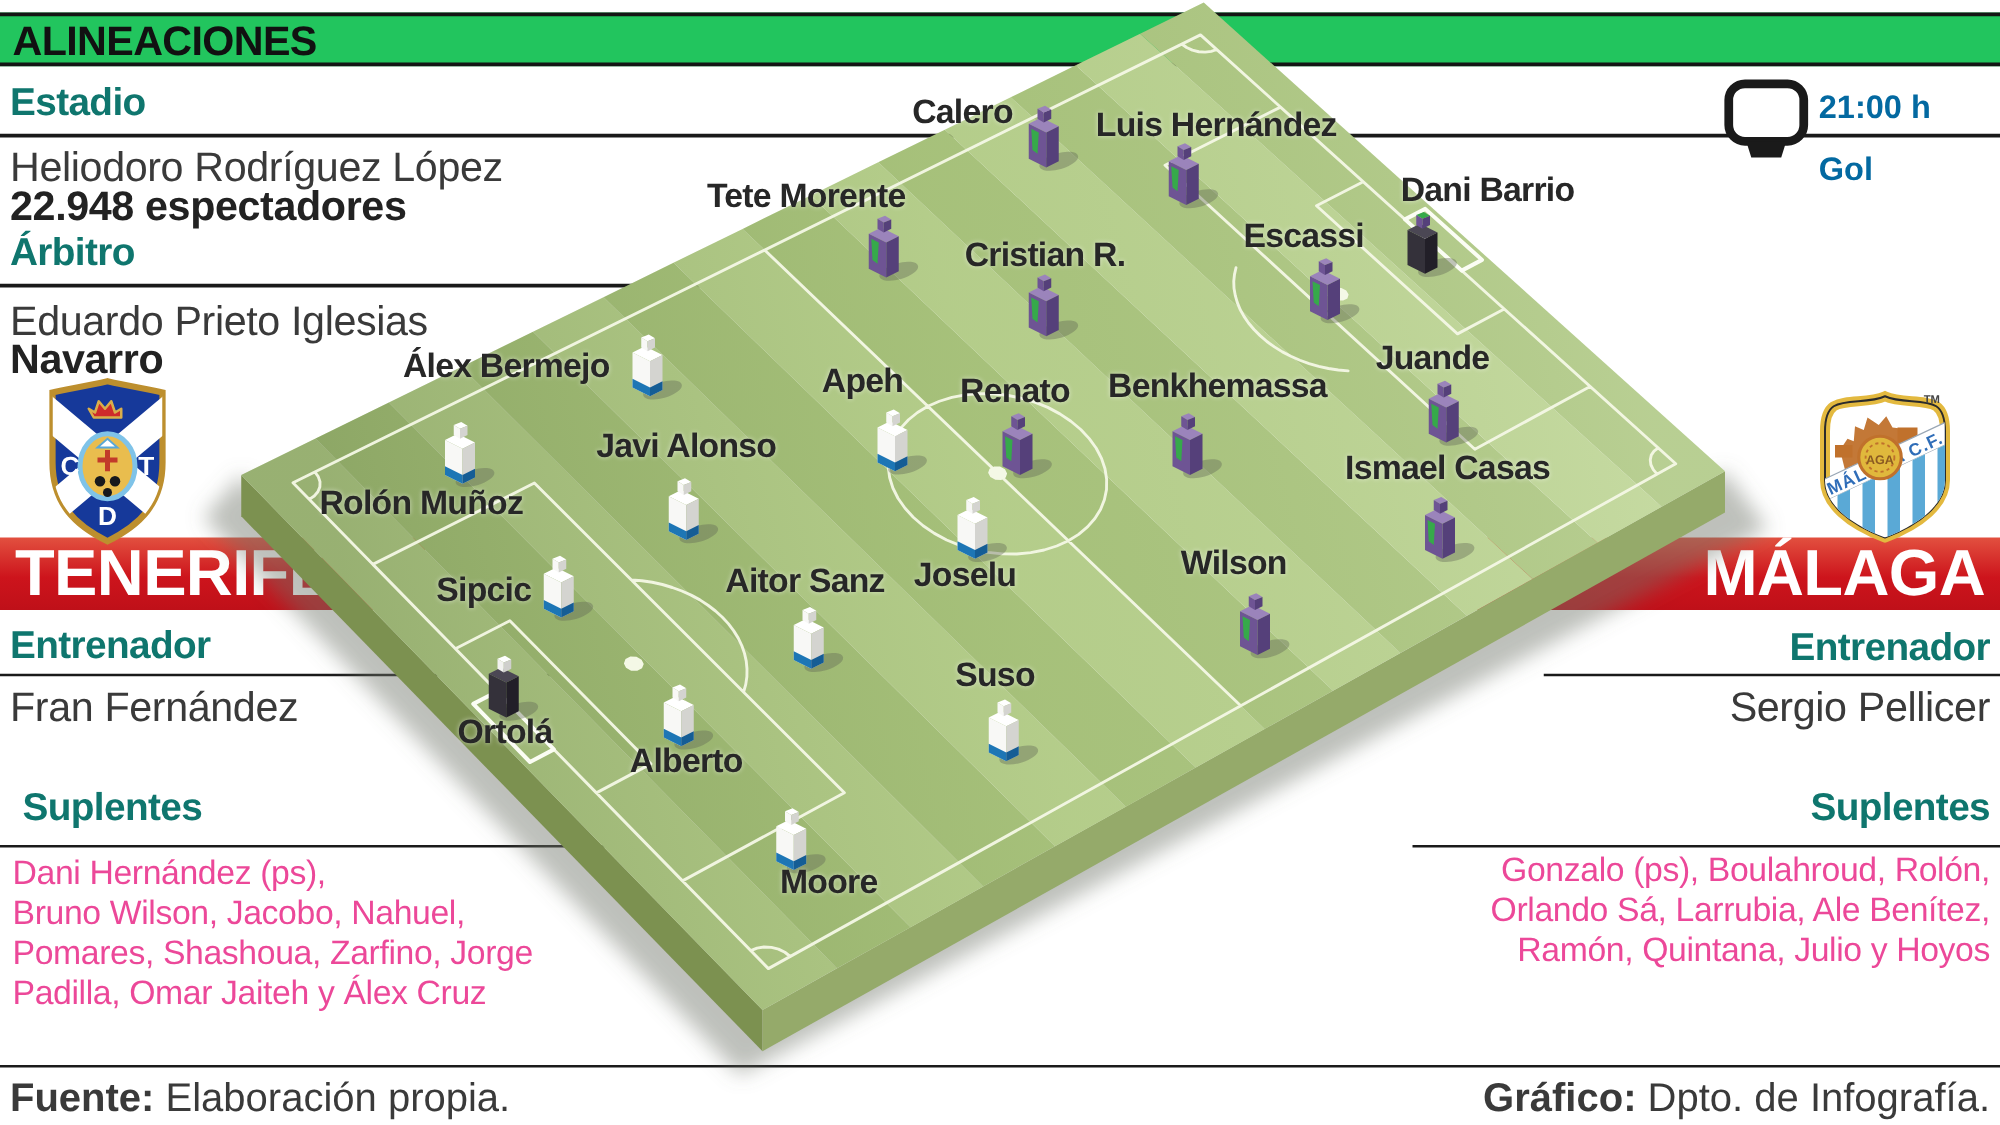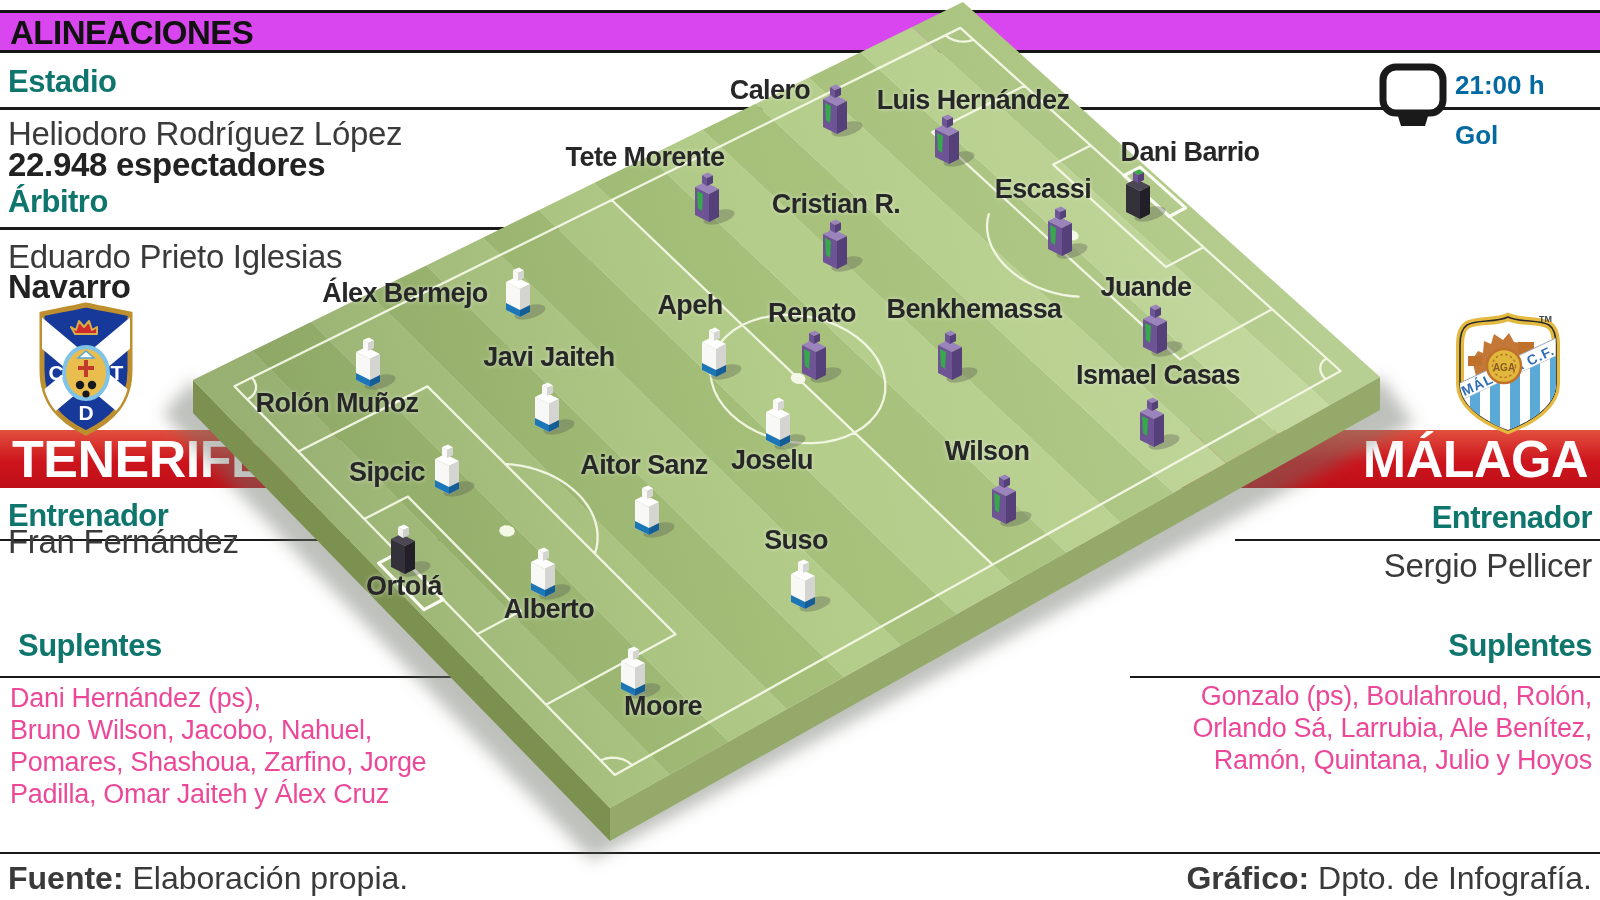--- a/index.html
+++ b/index.html
@@ -1,19 +1,19 @@
 <!DOCTYPE html>
 <html><head>
 <meta charset="utf-8">
 <style>
   html,body{margin:0;padding:0;background:#fff;}
   .stage{position:relative;width:1600px;height:900px;overflow:hidden;background:#fff;
          font-family:"Liberation Sans",sans-serif;color:#222;}
   .rule{position:absolute;background:#1a1a1a;z-index:1;}
-  .topbar{position:absolute;left:0;top:10px;width:1600px;height:43px;background:#d946ef;
+  .topbar{position:absolute;left:0;top:10px;width:1600px;height:43px;background:#22c55e;
           border-top:3px solid #151515;border-bottom:3px solid #151515;z-index:1;box-sizing:border-box;}
   .topbar h1{margin:0;padding:1px 0 0 10px;font-size:33px;font-weight:700;color:#111;letter-spacing:-0.5px;line-height:37px;}
   .hlabel{position:absolute;font-size:31px;font-weight:700;color:#0f766e;letter-spacing:-0.5px;z-index:1;white-space:nowrap;}
   .btext{position:absolute;font-size:33px;color:#3a3a3a;z-index:1;white-space:nowrap;letter-spacing:-0.3px;}
   .bold{font-weight:700;color:#222;}
   .rightcol{text-align:right;right:8px;}
   .banner{position:absolute;top:430px;height:58px;background:linear-gradient(180deg,#e2503f 0%,#cd141c 55%,#bf1019 100%);z-index:1;}
   .banner .bt{font-size:52px;font-weight:700;color:#fff;letter-spacing:-0.5px;line-height:58px;}
   .suplist{position:absolute;font-size:27px;color:#ec4899;line-height:32px;z-index:1;letter-spacing:-0.3px;}
   .footer-line{position:absolute;top:860px;font-size:32px;color:#3a3a3a;z-index:1;white-space:nowrap;}
@@ -47,21 +47,21 @@
   <div class="btext" style="left:8px;top:115px;">Heliodoro Rodríguez López</div>
   <div class="btext bold" style="left:8px;top:146px;">22.948 espectadores</div>
   <div class="hlabel" style="left:8px;top:184px;">Árbitro</div>
   <div class="btext" style="left:8px;top:238px;">Eduardo Prieto Iglesias</div>
   <div class="btext bold" style="left:8px;top:268px;">Navarro</div>
 
   <div class="banner" style="left:0;width:340px;">
     <div class="bt" style="padding-left:12px;">TENERIFE</div>
   </div>
   <div class="hlabel" style="left:8px;top:498px;">Entrenador</div>
-  <div class="btext" style="left:8px;top:523px;">Fran Fernández</div>
+  <div class="btext" style="left:8px;top:547px;">Fran Fernández</div>
   <div class="hlabel" style="left:18px;top:628px;">Suplentes</div>
   <div class="suplist" style="left:10px;top:682px;" id="sup-left">
       <div>Dani Hernández (ps),</div>
       <div>Bruno Wilson, Jacobo, Nahuel,</div>
       <div>Pomares, Shashoua, Zarfino, Jorge</div>
       <div>Padilla, Omar Jaiteh y Álex Cruz</div>
     </div>
   <div class="footer-line" style="left:8px;">
     <b>Fuente:</b><span> Elaboración propia.</span>
   </div>
@@ -258,21 +258,21 @@
           <ellipse cx="32" cy="47" rx="16" ry="6.5" transform="rotate(-16 32 47)" fill="rgba(95,100,85,0.38)"></ellipse>
           <polygon points="8,17 18,12 32,19 22,24" fill="#ffffff"></polygon>
           <polygon points="8,17 8,45 22,52 22,24" fill="#f8f8f6"></polygon>
           <polygon points="22,24 22,52 32,47 32,19" fill="#d4d4d0"></polygon>
           <polygon points="8,38 8,45 22,52 22,45" fill="#1d76b5"></polygon>
           <polygon points="22,45 22,52 32,47 32,40" fill="#155d95"></polygon>
           <polygon points="15,5 21,2.5 26,5.5 20,8" fill="#ffffff"></polygon>
           <polygon points="15,5 15,13 20,16 20,8" fill="#f8f8f6"></polygon>
           <polygon points="20,8 20,16 26,13 26,5.5" fill="#d4d4d0"></polygon>
         </svg></div>
-      <div class="plabel" style="left:549px;top:357px">Javi Jaiteh</div>
+      <div class="plabel" style="left:549px;top:357px">Javi Alonso</div>
       <div class="pfig" style="left:498px;top:265px"><svg width="50" height="56" viewBox="0 0 50 56">
           <ellipse cx="32" cy="47" rx="16" ry="6.5" transform="rotate(-16 32 47)" fill="rgba(95,100,85,0.38)"></ellipse>
           <polygon points="8,17 18,12 32,19 22,24" fill="#ffffff"></polygon>
           <polygon points="8,17 8,45 22,52 22,24" fill="#f8f8f6"></polygon>
           <polygon points="22,24 22,52 32,47 32,19" fill="#d4d4d0"></polygon>
           <polygon points="8,38 8,45 22,52 22,45" fill="#1d76b5"></polygon>
           <polygon points="22,45 22,52 32,47 32,40" fill="#155d95"></polygon>
           <polygon points="15,5 21,2.5 26,5.5 20,8" fill="#ffffff"></polygon>
           <polygon points="15,5 15,13 20,16 20,8" fill="#f8f8f6"></polygon>
           <polygon points="20,8 20,16 26,13 26,5.5" fill="#d4d4d0"></polygon>

